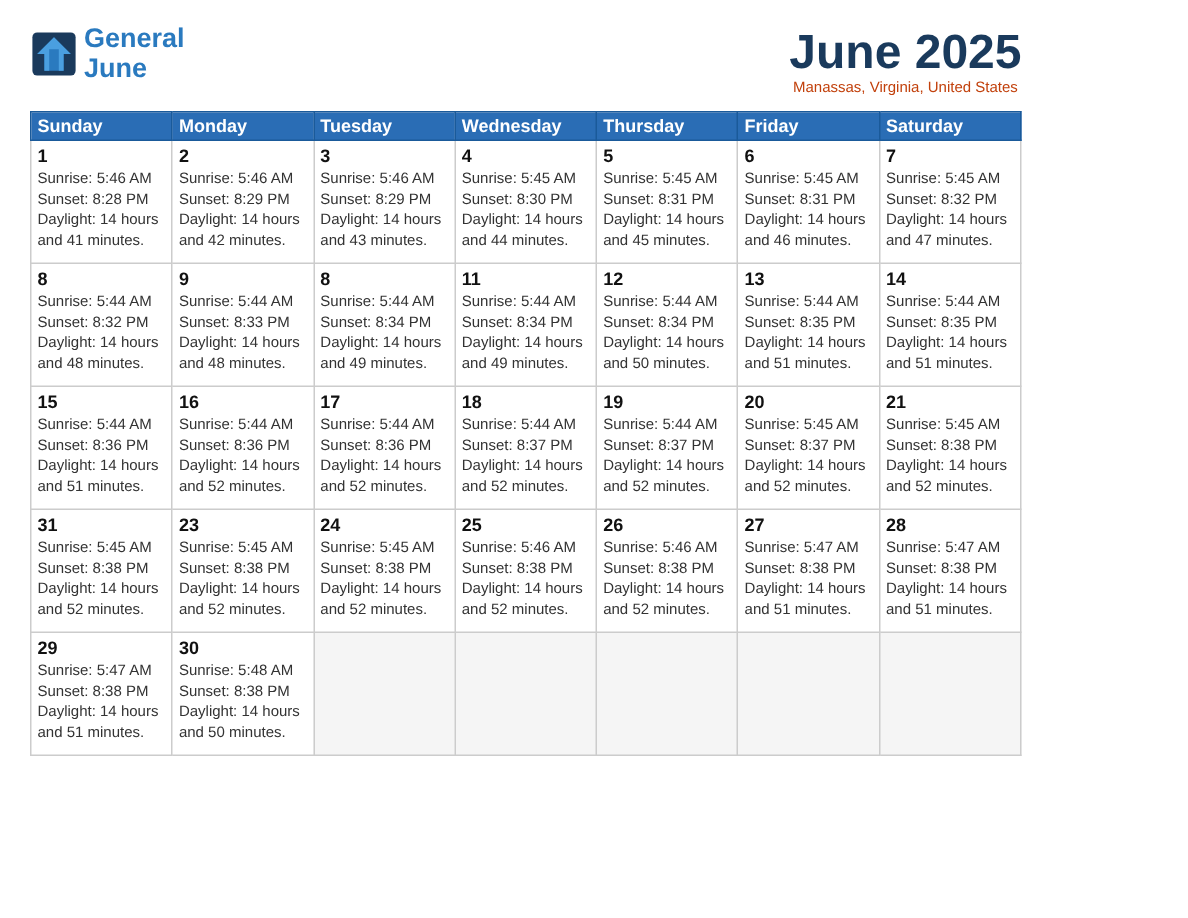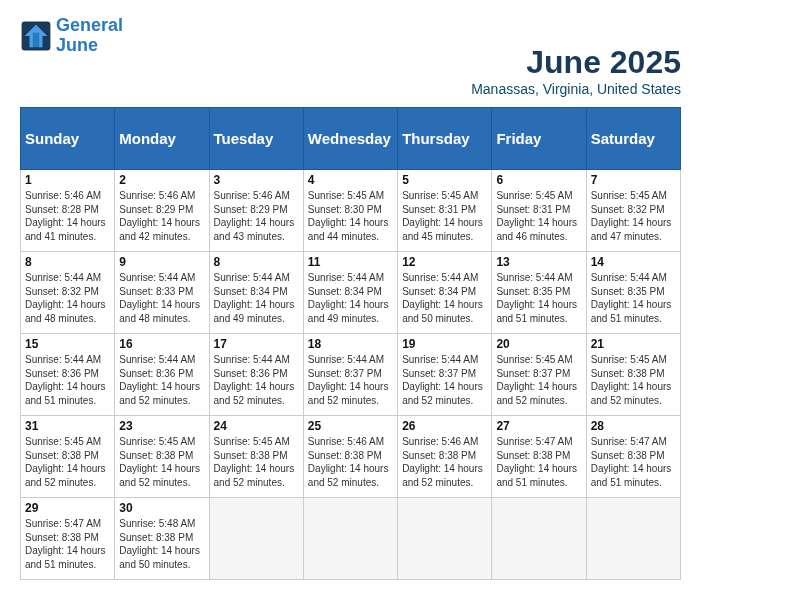--- a/index.html
+++ b/index.html
@@ -34,43 +34,42 @@
     }
     .logo-text span {
       color: #2a7abf;
     }
     .logo-icon {
       width: 32px;
       height: 32px;
       margin-right: 4px;
     }
     .title-section {
-      text-align: right;
-      margin-top: 28px;
+      text-align: center;
     }
     .month-title {
       font-size: 32px;
       font-weight: bold;
       color: #1a3a5c;
     }
     .location {
-      font-size: 14px;
-      color: #0c4a6e;
+      font-size: 10px;
+      color: #c2410c;
     }
     .calendar-table {
       width: 100%;
       border-collapse: collapse;
       font-size: 10.5px;
     }
     .calendar-table th {
       background-color: #2a6db5;
       color: white;
-      padding: 22px 4px;
+      padding: 2px 4px;
       text-align: left;
-      font-size: 15px;
+      font-size: 12px;
       font-weight: bold;
       border: 1px solid #1a5a9a;
     }
     .calendar-table td {
       border: 1px solid #ccc;
       padding: 3px 4px;
       vertical-align: top;
       height: 82px;
       background: #fff;
       width: 14.28%;

